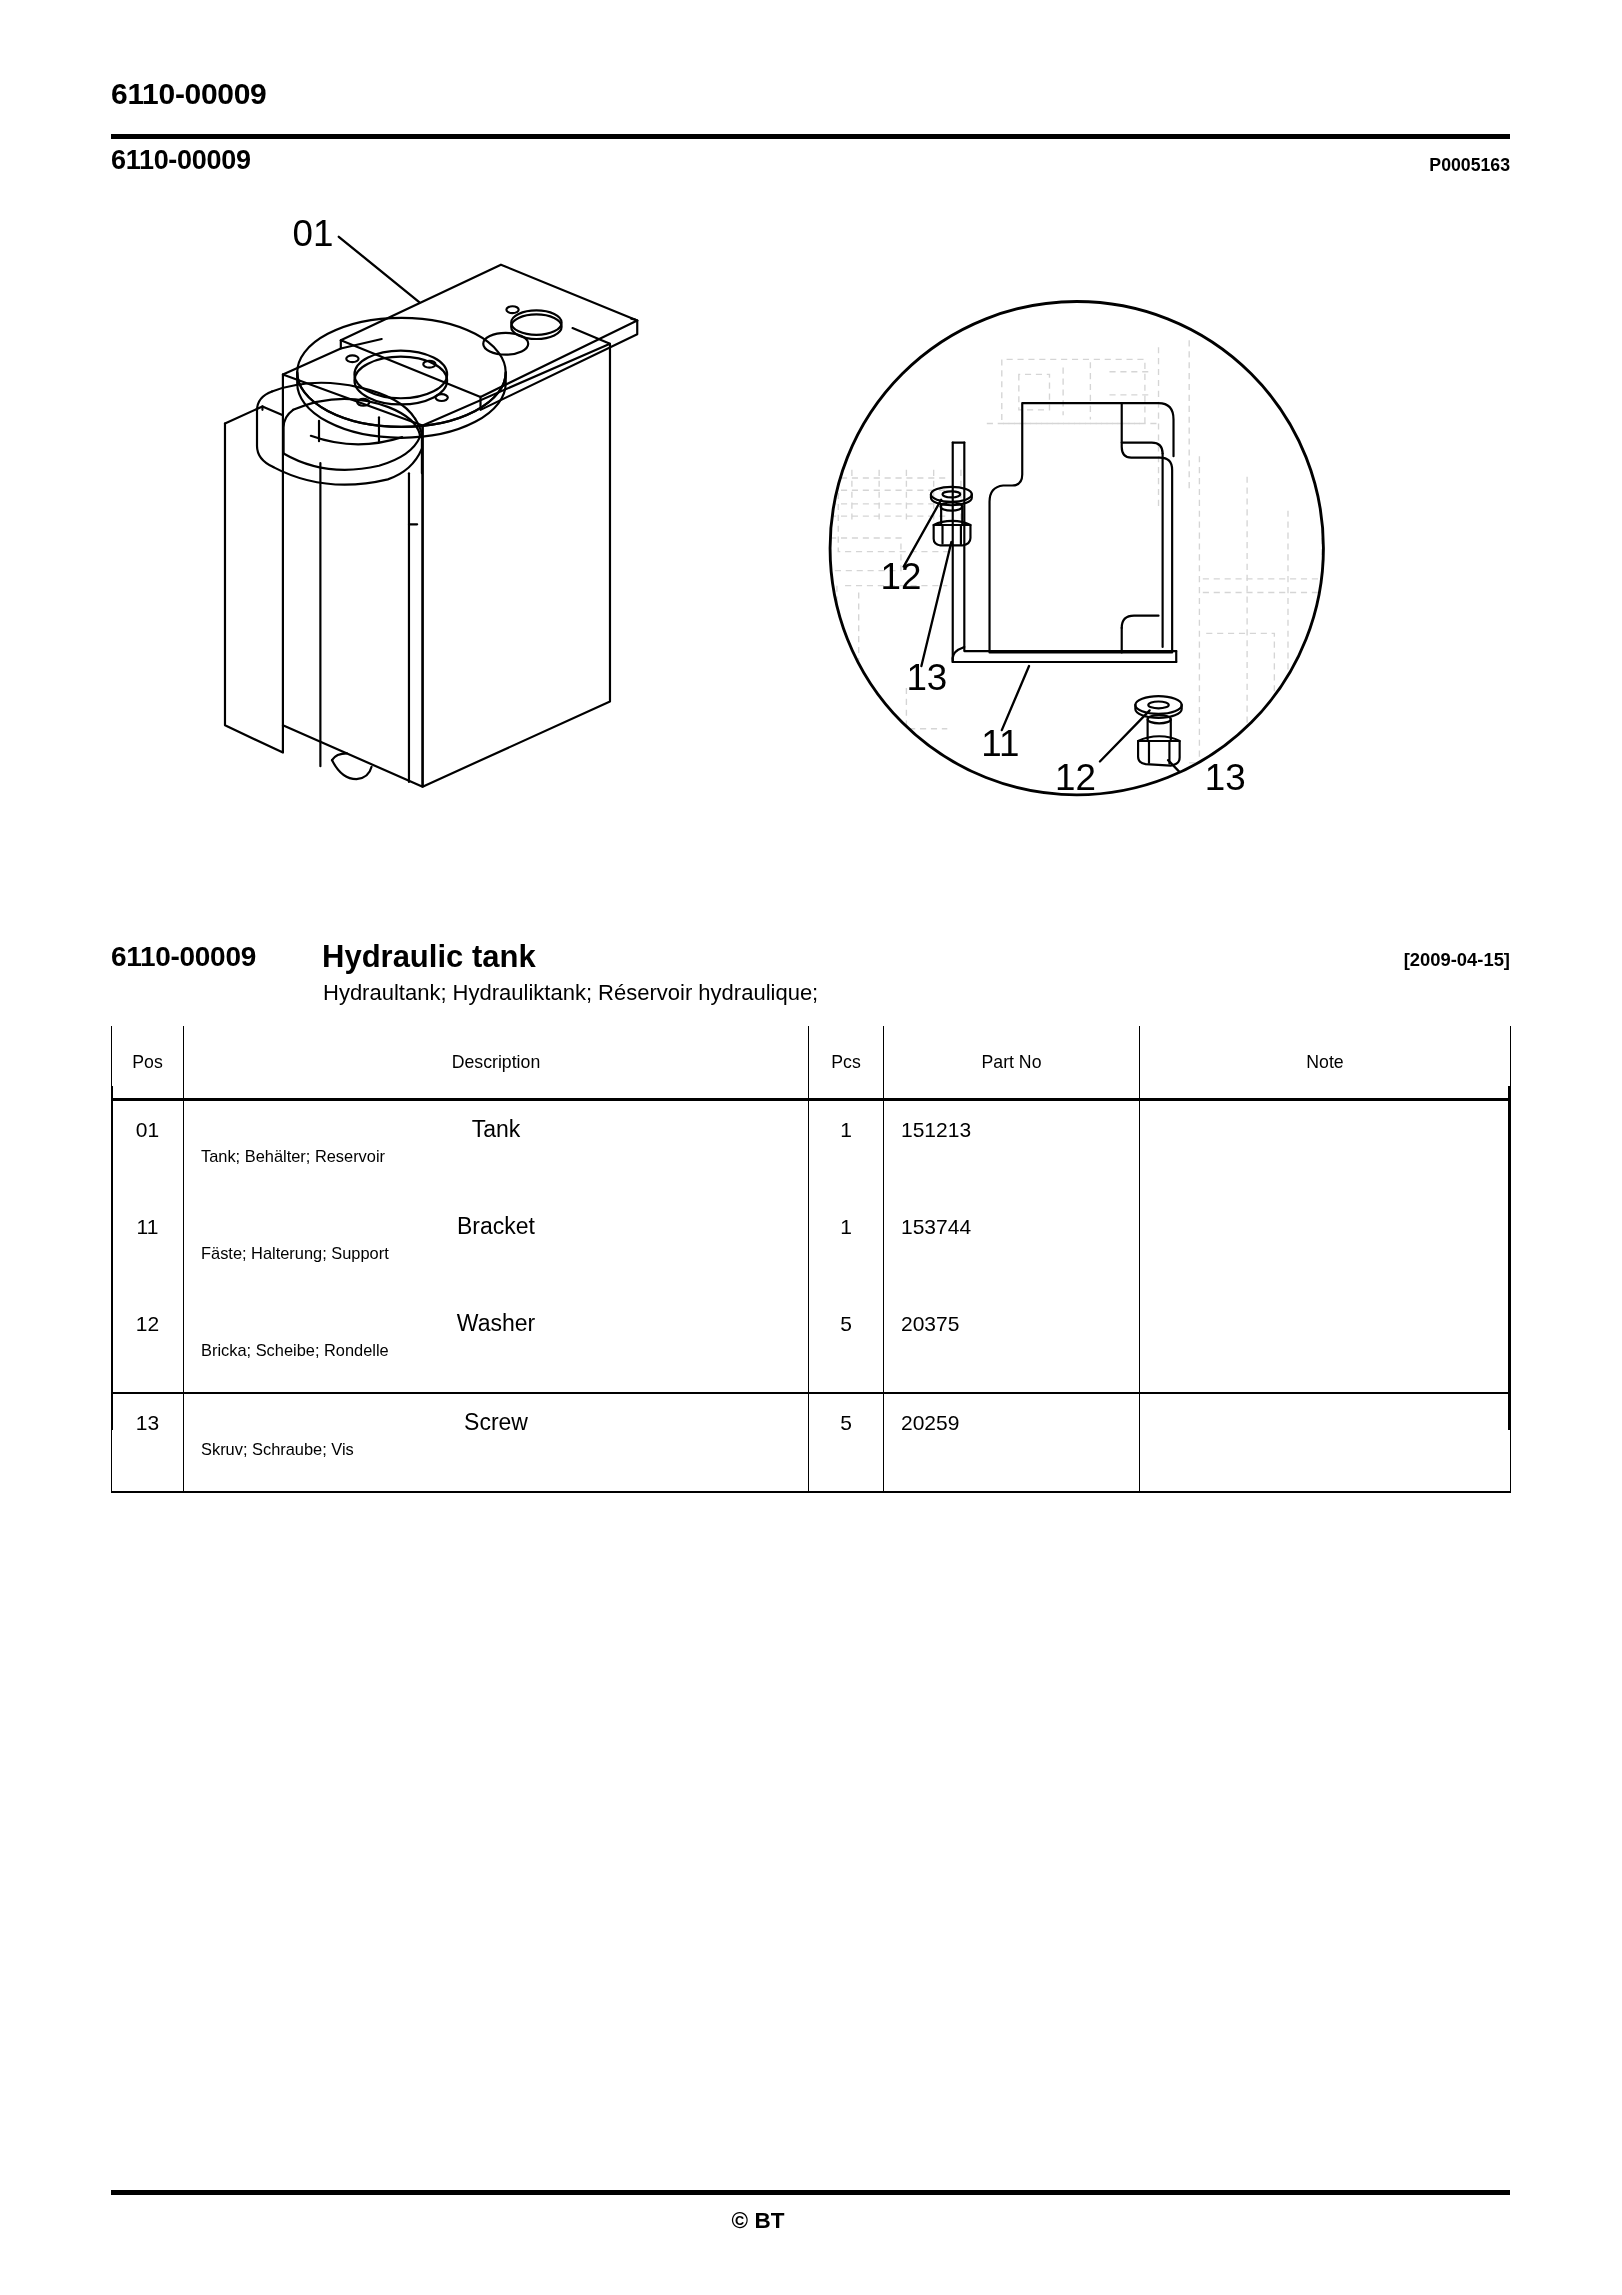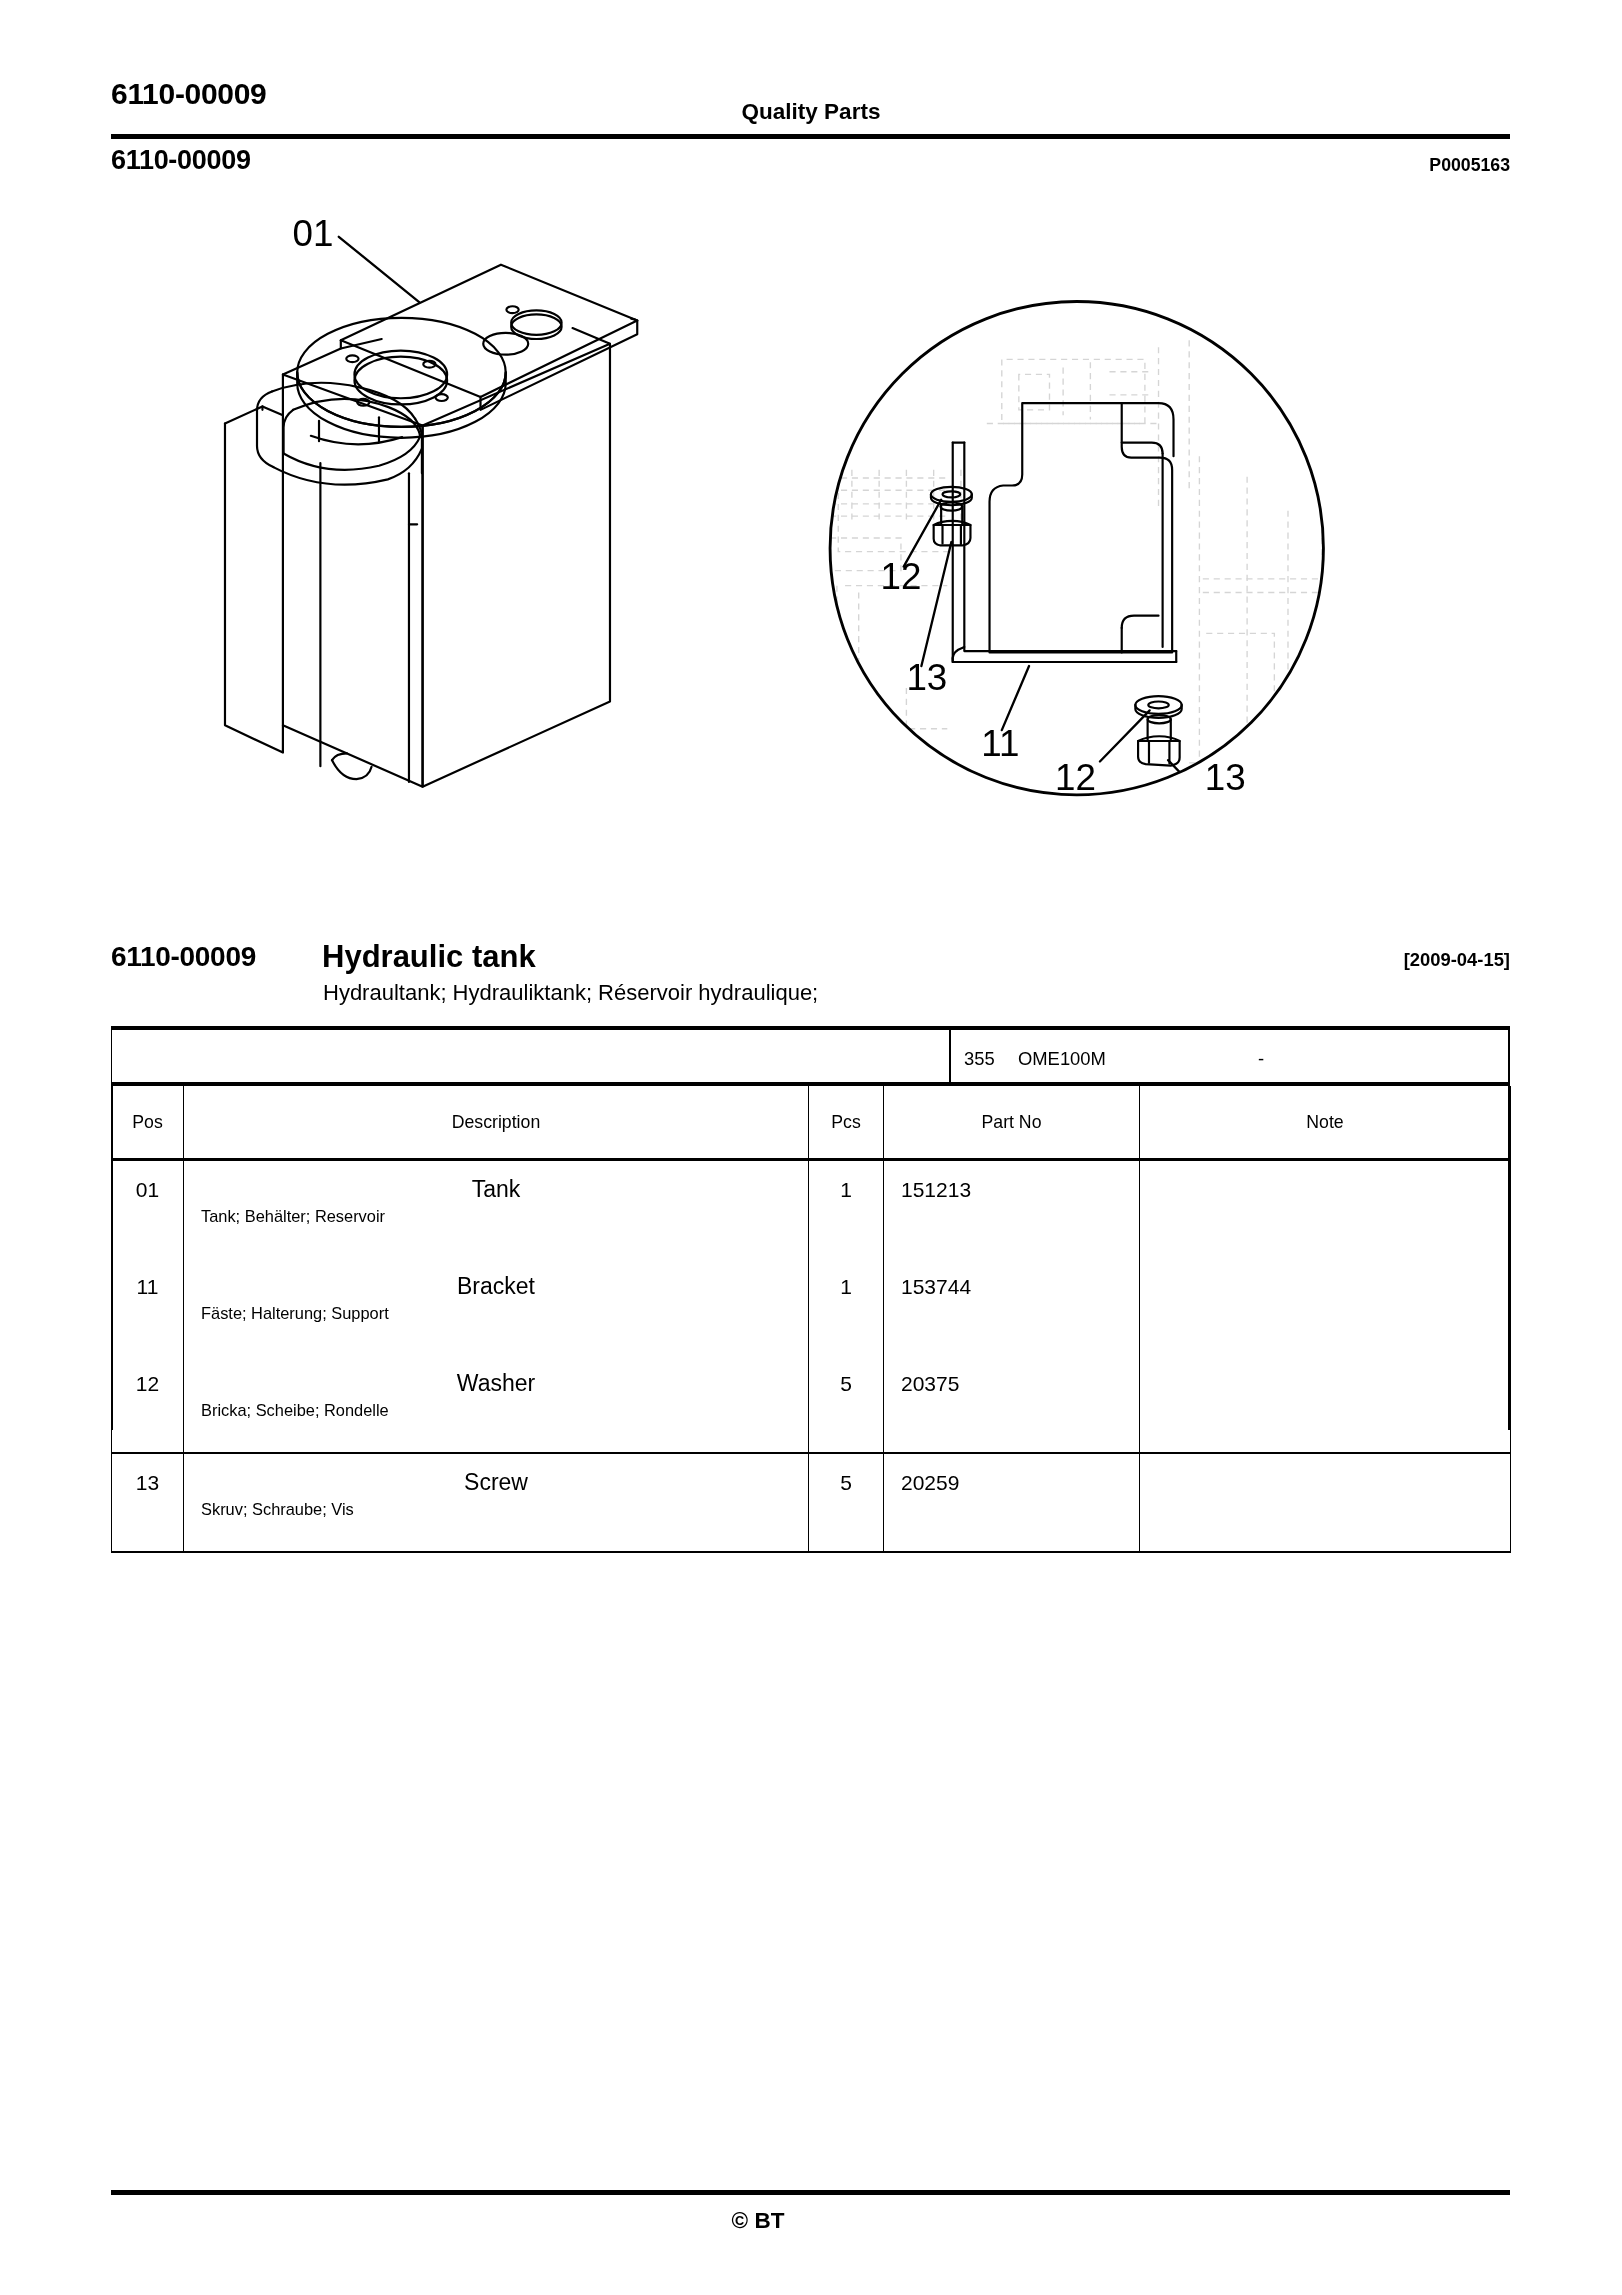--- a/index.html
+++ b/index.html
@@ -229,21 +229,20 @@
     font-size: 22.5px;
     font-weight: bold;
   }
 </style>
 </head>
 <body>
 
 <div class="page">
 
   <div class="hdr-left">6110-00009</div>
-  <div class="hdr-center">Quality Parts</div>
   <div class="hdr-rule"></div>
   <div class="sub-left">6110-00009</div>
   <div class="sub-right">P0005163</div>
 
   <div class="drawing">
     <svg width="1622" height="770" viewBox="0 0 2380 1130" xmlns="http://www.w3.org/2000/svg">
       <defs>
         <style>
           .ln  { fill:none; stroke:#000; stroke-width:3.2; stroke-linejoin:round; stroke-linecap:round; }
           .lnT { fill:none; stroke:#000; stroke-width:2.4; stroke-linejoin:round; stroke-linecap:round; }
@@ -429,26 +428,20 @@
     </svg>
   </div>
 
   <div class="sec-num">6110-00009</div>
   <div class="sec-title">Hydraulic tank</div>
   <div class="sec-date">[2009-04-15]</div>
   <div class="sec-sub">Hydraultank; Hydrauliktank; Réservoir hydraulique;</div>
 
   <div class="tbl">
 
-    <div class="modelrow">
-      <div class="divider"></div>
-      <span class="mcode">355</span>
-      <span class="mname">OME100M</span>
-      <span class="mdash">-</span>
-    </div>
 
     <table class="parts">
       <colgroup>
         <col class="c-pos">
           <col class="c-desc">
           <col class="c-pcs">
           <col class="c-part">
           <col class="c-note">
       </colgroup>
       <thead>

